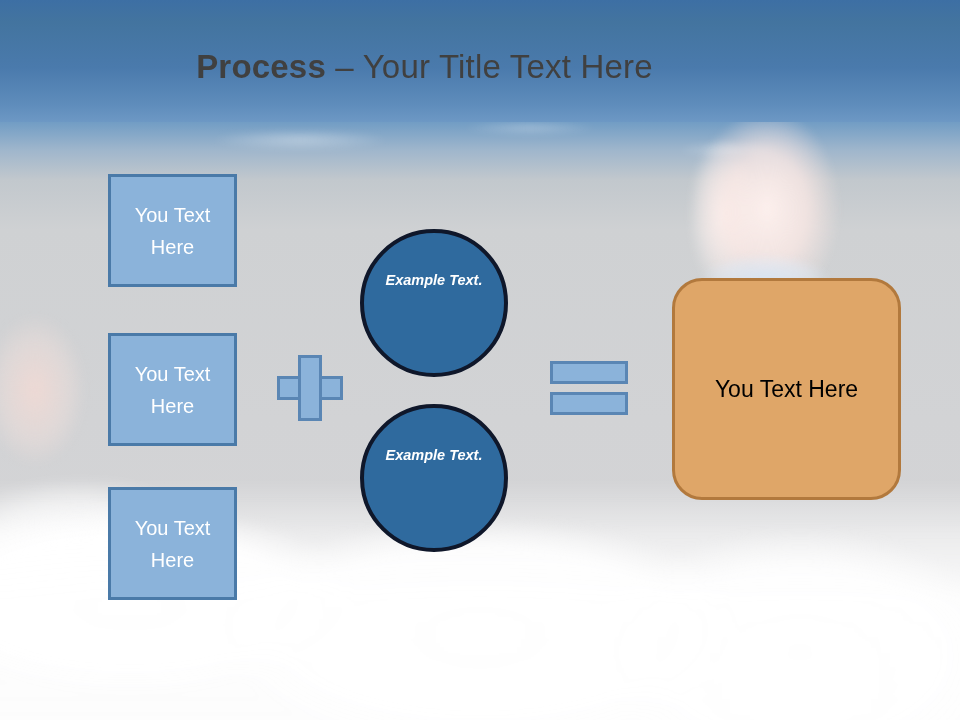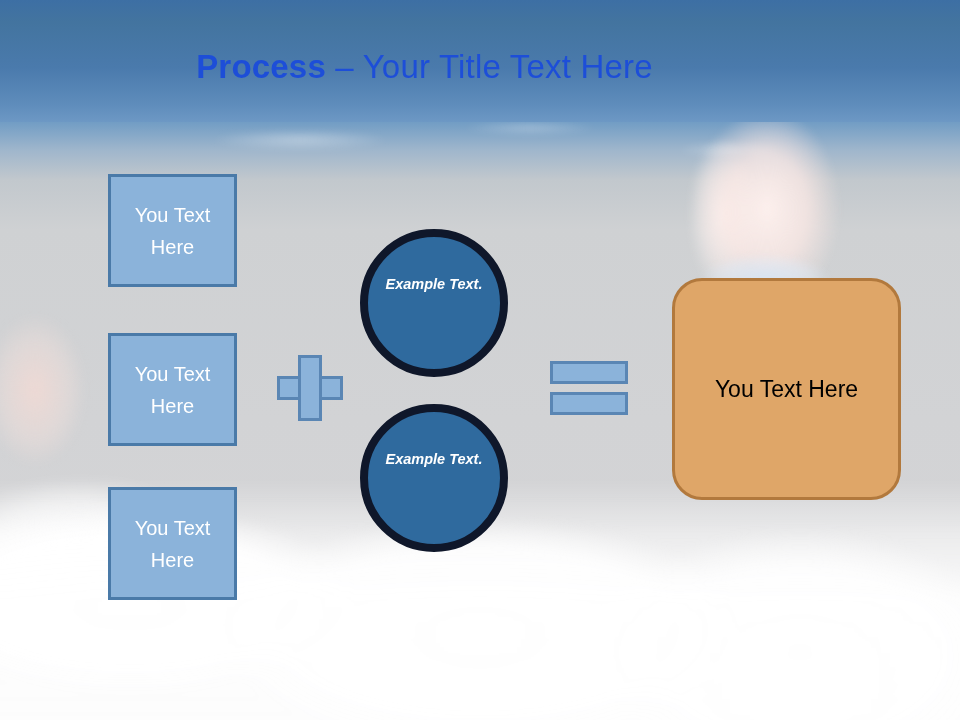--- a/index.html
+++ b/index.html
@@ -113,21 +113,21 @@
         #4a7aac 55%,
         #5e8cbb 85%,
         #6d98c4 100%);
   }
   .slide-title {
     position: absolute;
     left: 0;
     top: 48px;
     width: 849px;
     text-align: center;
-    color: #1d4ed8;
+    color: #404040;
     font-size: 33px;
     line-height: 38px;
     letter-spacing: 0.2px;
     white-space: nowrap;
   }
   .slide-title .t-strong { font-weight: bold; }
   .slide-title .t-sep { font-weight: normal; }
   .slide-title .t-rest { font-weight: normal; }
 
   
@@ -149,21 +149,21 @@
   #blue-box-1 { left: 108px; top: 174px; }
   #blue-box-2 { left: 108px; top: 333px; }
   #blue-box-3 { left: 108px; top: 487px; }
 
   .circle {
     position: absolute;
     width: 148px;
     height: 148px;
     border-radius: 50%;
     background: #2f6a9e;
-    border: 8px solid #0f172a;
+    border: 4px solid #0f172a;
     box-sizing: border-box;
     color: #ffffff;
     font-size: 14.5px;
     font-weight: bold;
     font-style: italic;
     line-height: 22px;
     text-align: center;
     display: flex;
     align-items: flex-start;
     justify-content: center;

